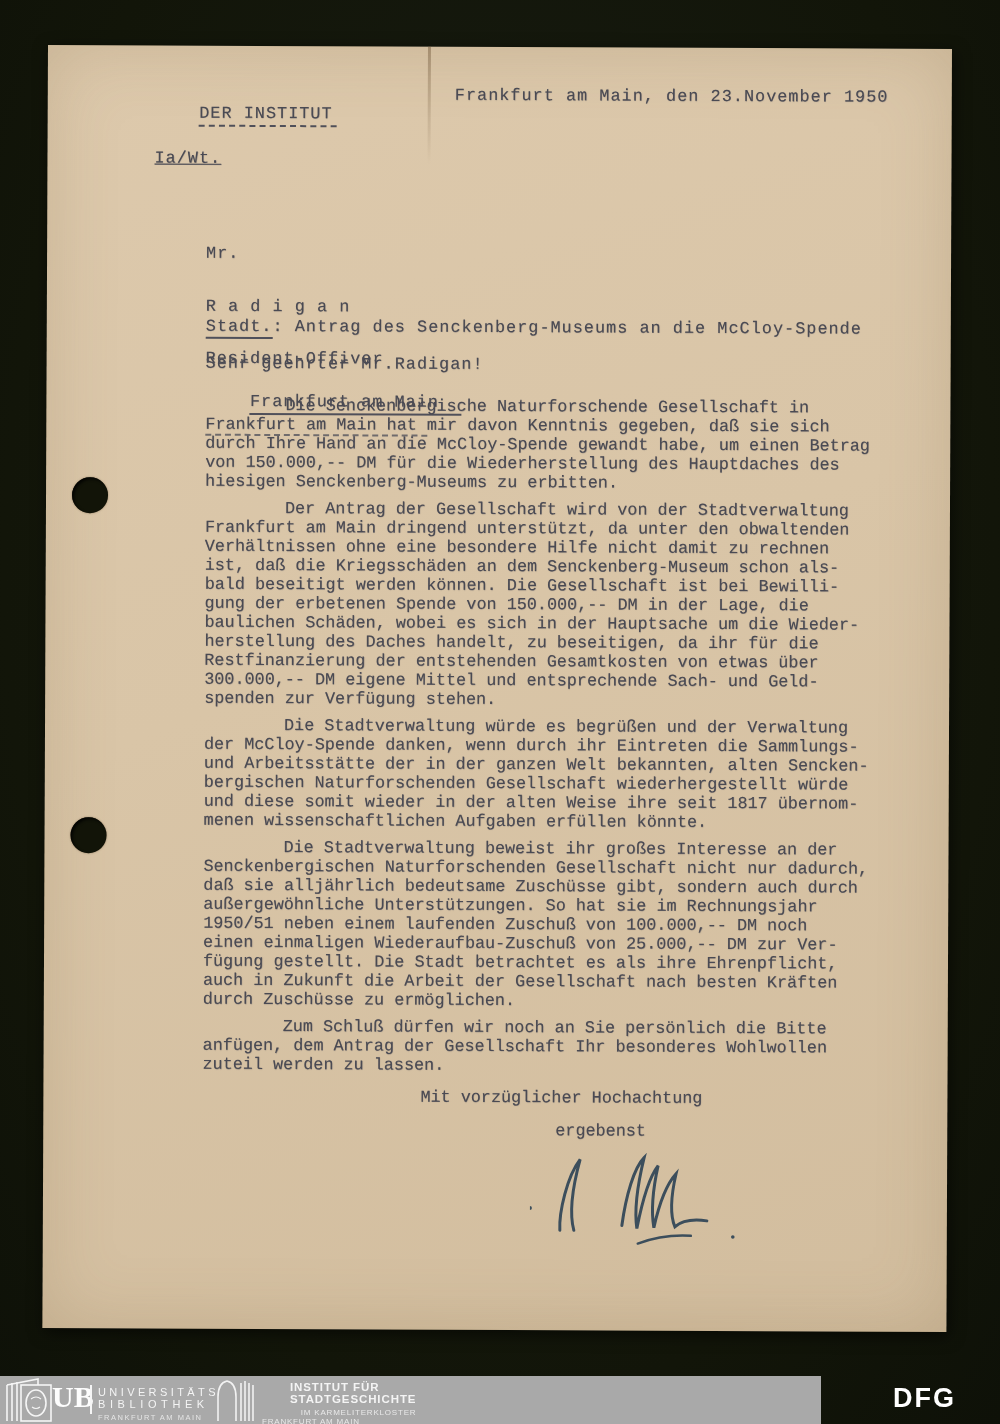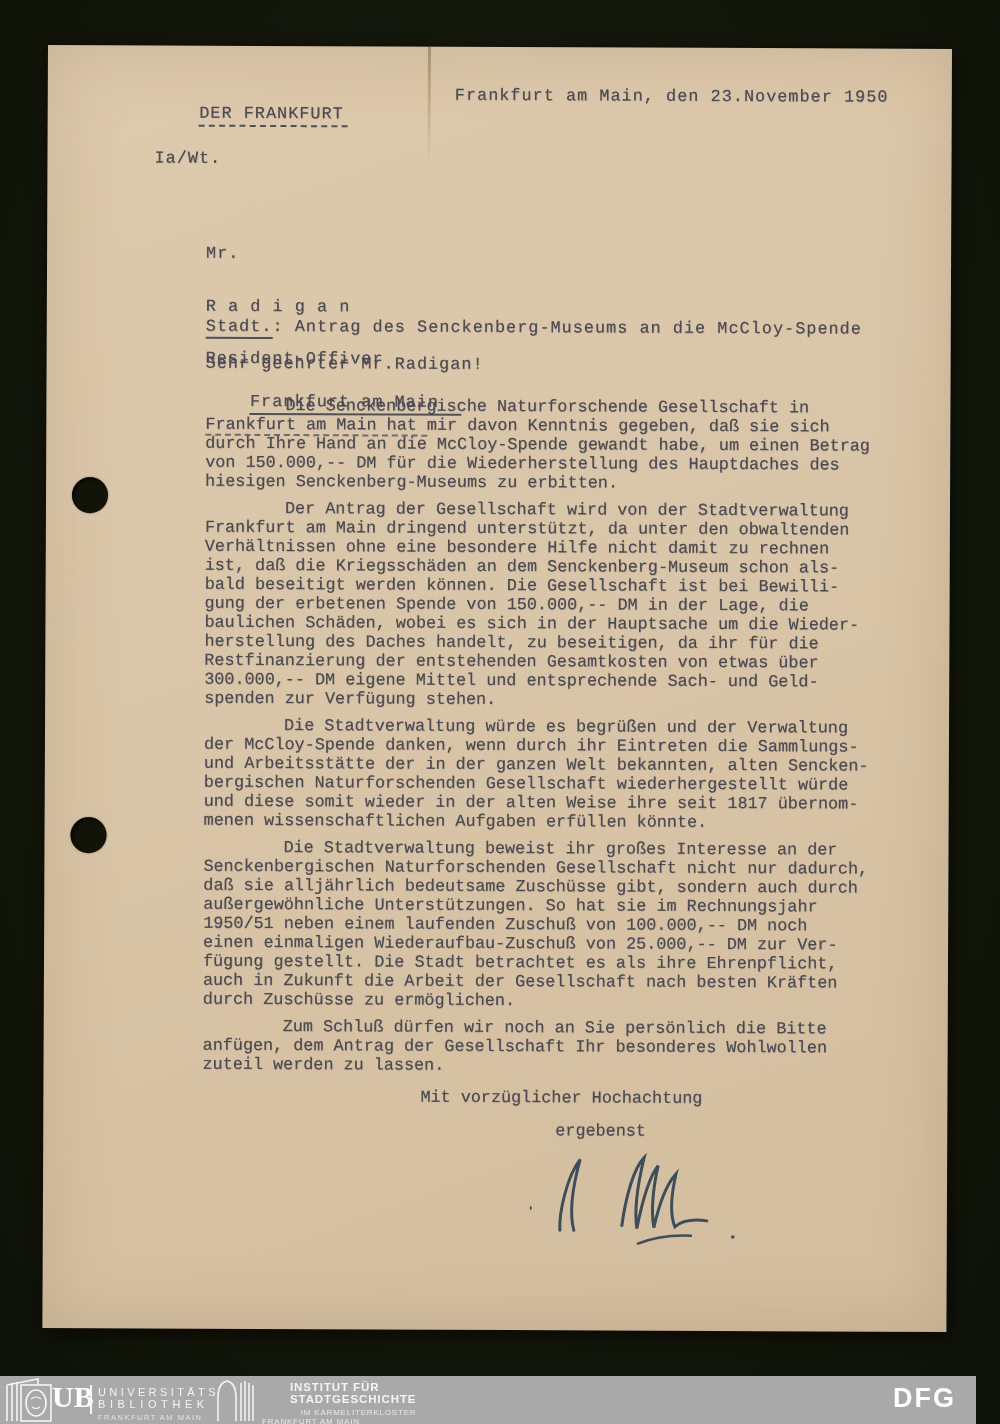--- a/index.html
+++ b/index.html
@@ -33,37 +33,37 @@
   
   .tw{
     font-family:"Liberation Mono","DejaVu Sans Mono",monospace;
     font-size:16.8px;line-height:19px;color:#4a4a53;
     text-shadow:.3px .4px .7px rgba(74,74,86,.55);
     white-space:pre;
   }
   .wide{letter-spacing:1.05px;}
   .sender{position:absolute;left:107px;top:39px;}
   .sender .name{display:inline-block;border-bottom:2.5px dashed #50505a;padding-bottom:2px;padding-right:4px;}
-  .sender .ref{margin-top:3px;}
+  .sender .ref{margin-top:3px;text-decoration:underline;}
   .dateline{position:absolute;left:407px;top:39px;}
   .recipient{position:absolute;left:159px;top:164px;line-height:17.5px;}
   .recipient .city{display:inline-block;margin-top:8px;border-bottom:2px solid #50505a;padding-bottom:2px;padding-right:22px;}
   .recipient .city-dash{width:222px;border-top:2px dashed #55555e;margin-top:2px;opacity:.8;}
   .subject{position:absolute;left:159px;top:271px;}
   .subject .lbl{display:inline-block;border-bottom:2px solid #50505a;padding-bottom:1px;}
   .salutation{position:absolute;left:159px;top:308px;}
   .body-block{position:absolute;left:159px;top:350px;width:710px;}
   .para{margin:0 0 8px 0;}
   .para .tline:first-child{text-indent:80px;}
   .closing1{position:absolute;left:377px;top:1041px;}
   .closing2{position:absolute;left:512px;top:1074px;}
   .sig{position:absolute;left:487px;top:1093px;}
   
   .footer{
-    position:absolute;left:0;top:1376px;width:976px;height:48px;
+    position:absolute;left:0;top:1376px;width:821px;height:48px;
     background:#a9a9a9;color:#f4f4f4;
   }
   .footer .ub-svg{position:absolute;left:4px;top:1px;}
   .ub-abbr{position:absolute;left:52px;top:4px;font-family:"Liberation Serif",serif;font-weight:bold;font-size:30px;color:#fdfdfd;}
   .ub-sep{position:absolute;left:90px;top:9px;width:2px;height:29px;background:#f5f5f5;}
   .ub-text{position:absolute;left:98px;top:10px;font-size:11px;line-height:12px;}
   .ub-text .l1{letter-spacing:3.4px;}
   .ub-text .l2{letter-spacing:4.6px;}
   .ub-text .l3{font-size:7.5px;letter-spacing:1.5px;opacity:.8;margin-top:2px;}
   .footer .arch-svg{position:absolute;left:214px;top:3px;}
@@ -78,21 +78,21 @@
 <body>
 
 <div class="bg"></div>
 
 <div class="paper">
   <div class="hole h1"></div>
   <div class="hole h2"></div>
   <div class="crease"></div>
 
   <div class="sender tw wide">
-    <span class="name">DER FRANKFURT</span>
+    <span class="name">DER INSTITUT</span>
     <div class="ref">Ia/Wt.</div>
   </div>
 
   <div class="dateline tw wide">Frankfurt am Main, den 23.November 1950</div>
 
   <div class="recipient tw wide">
     <div>Mr.</div>
     <div>R a d i g a n</div>
     <div>Resident-Offiver</div>
     <span class="city">Frankfurt am Main</span>

